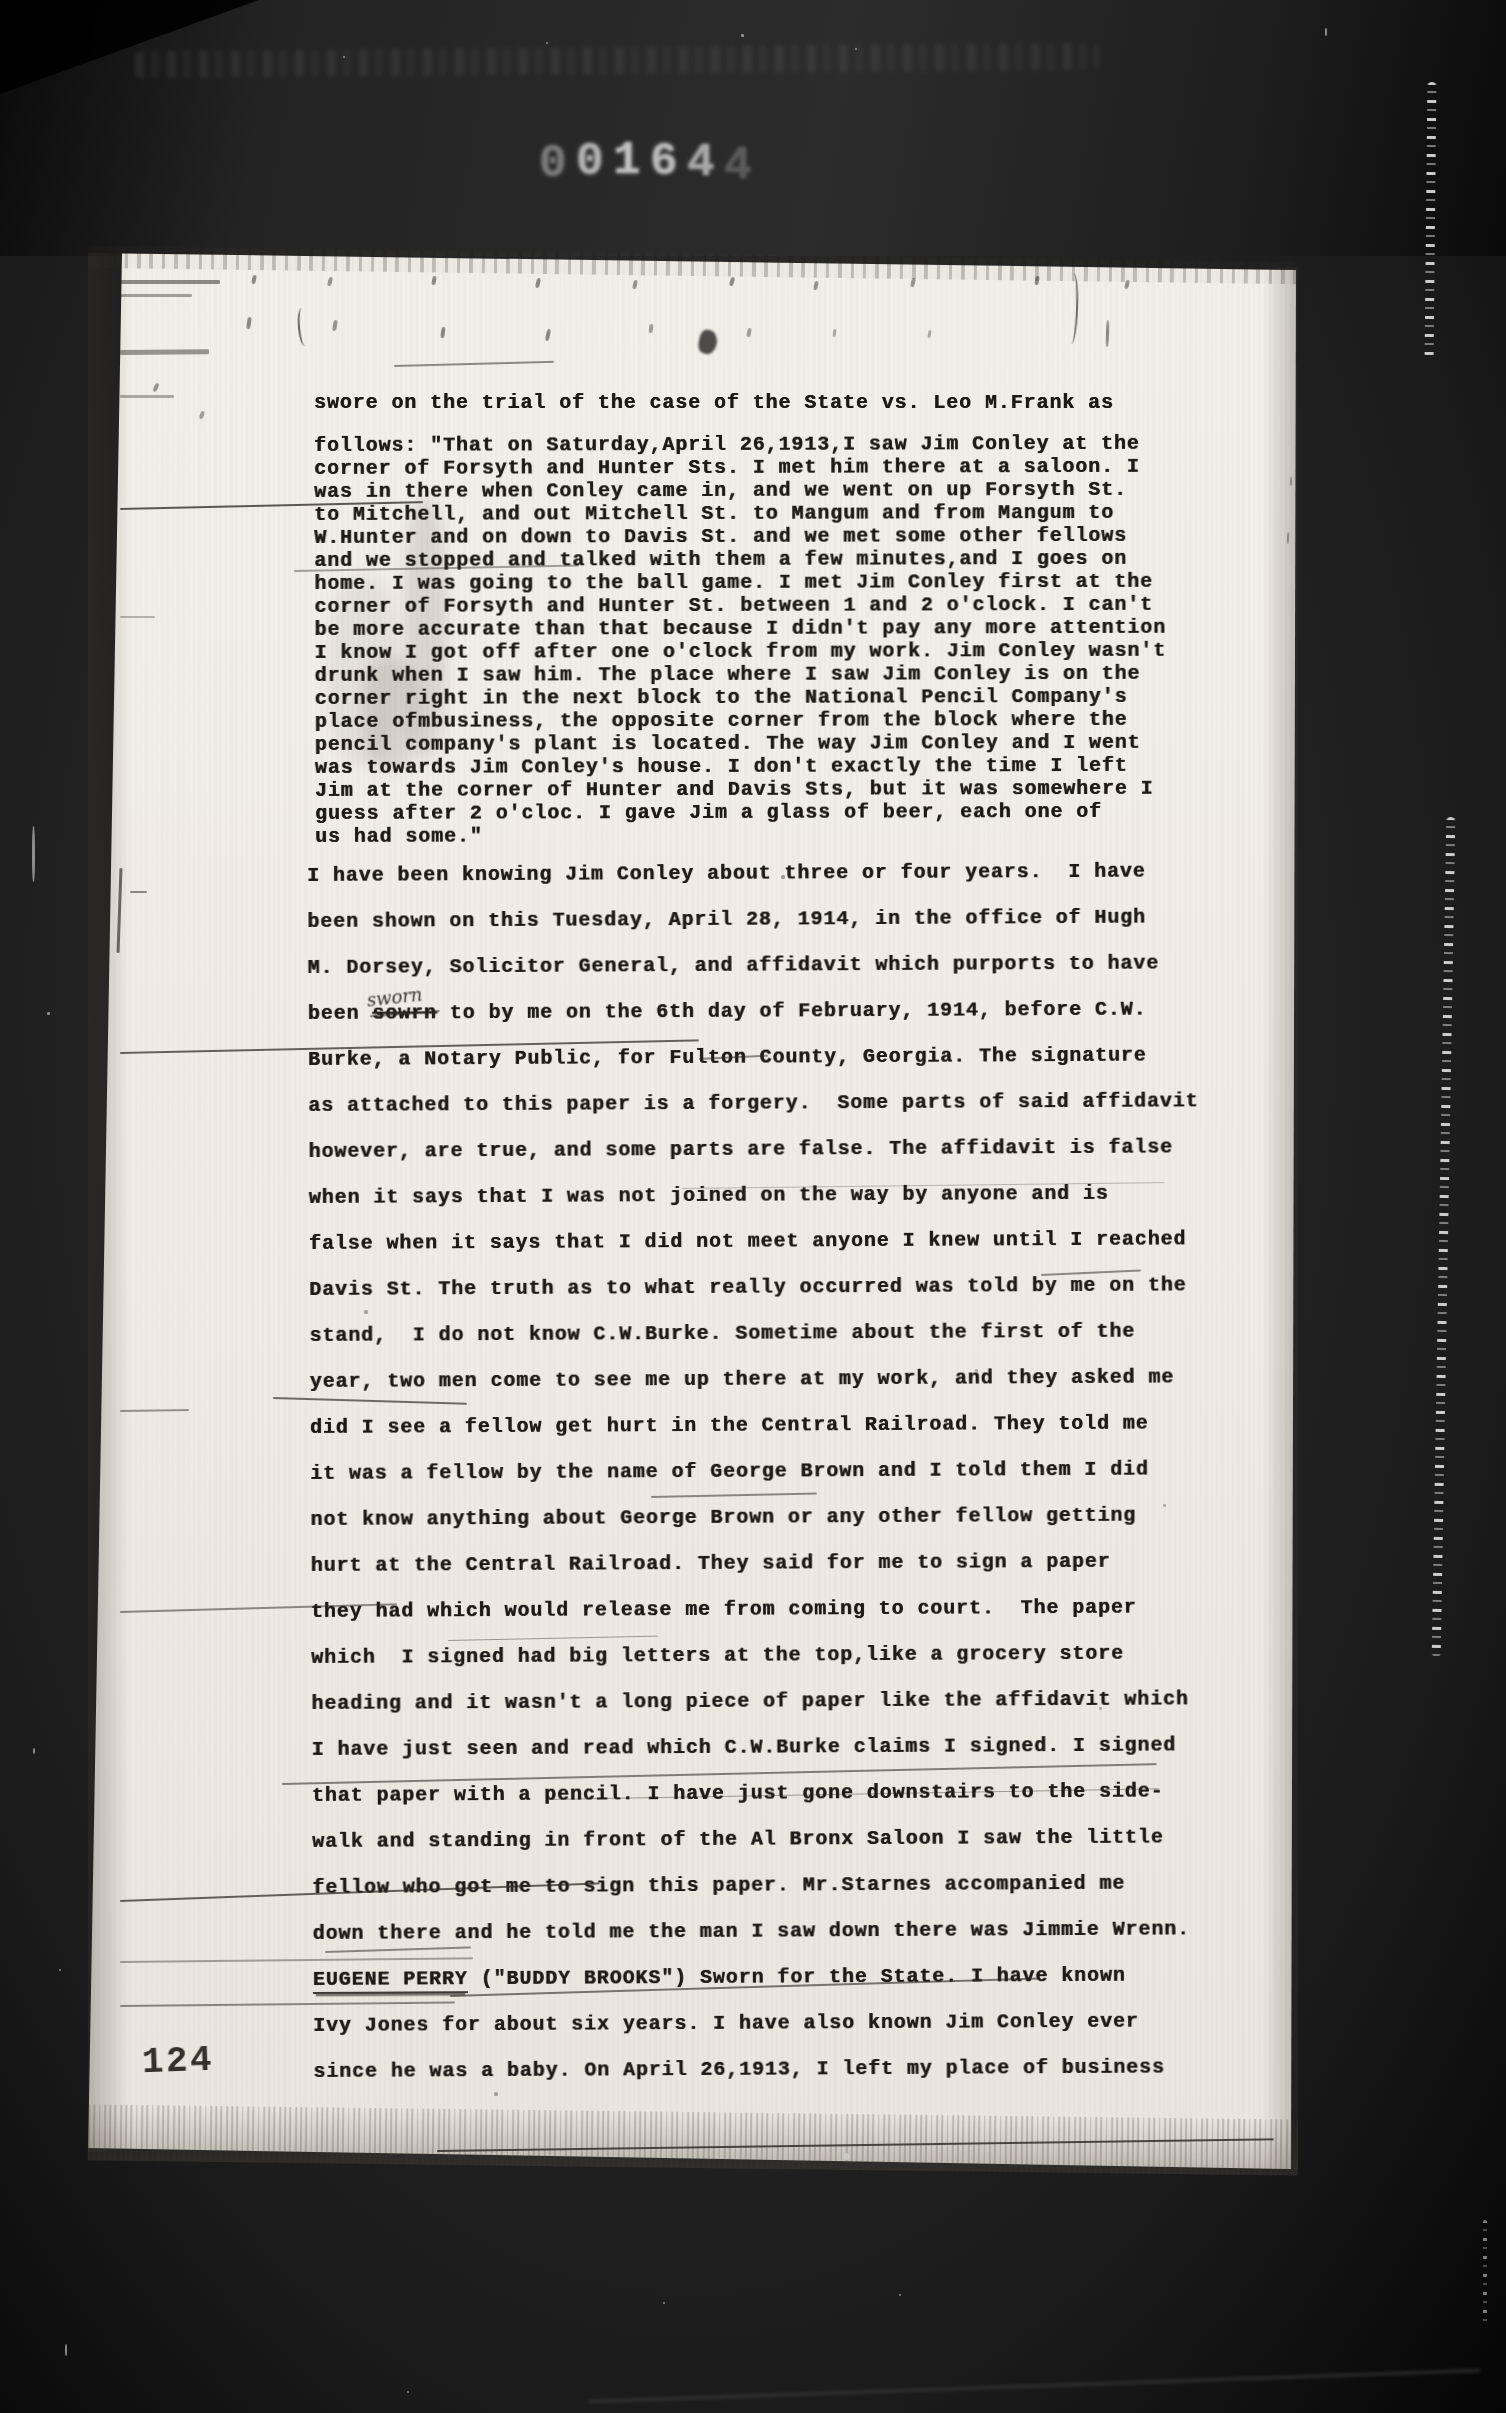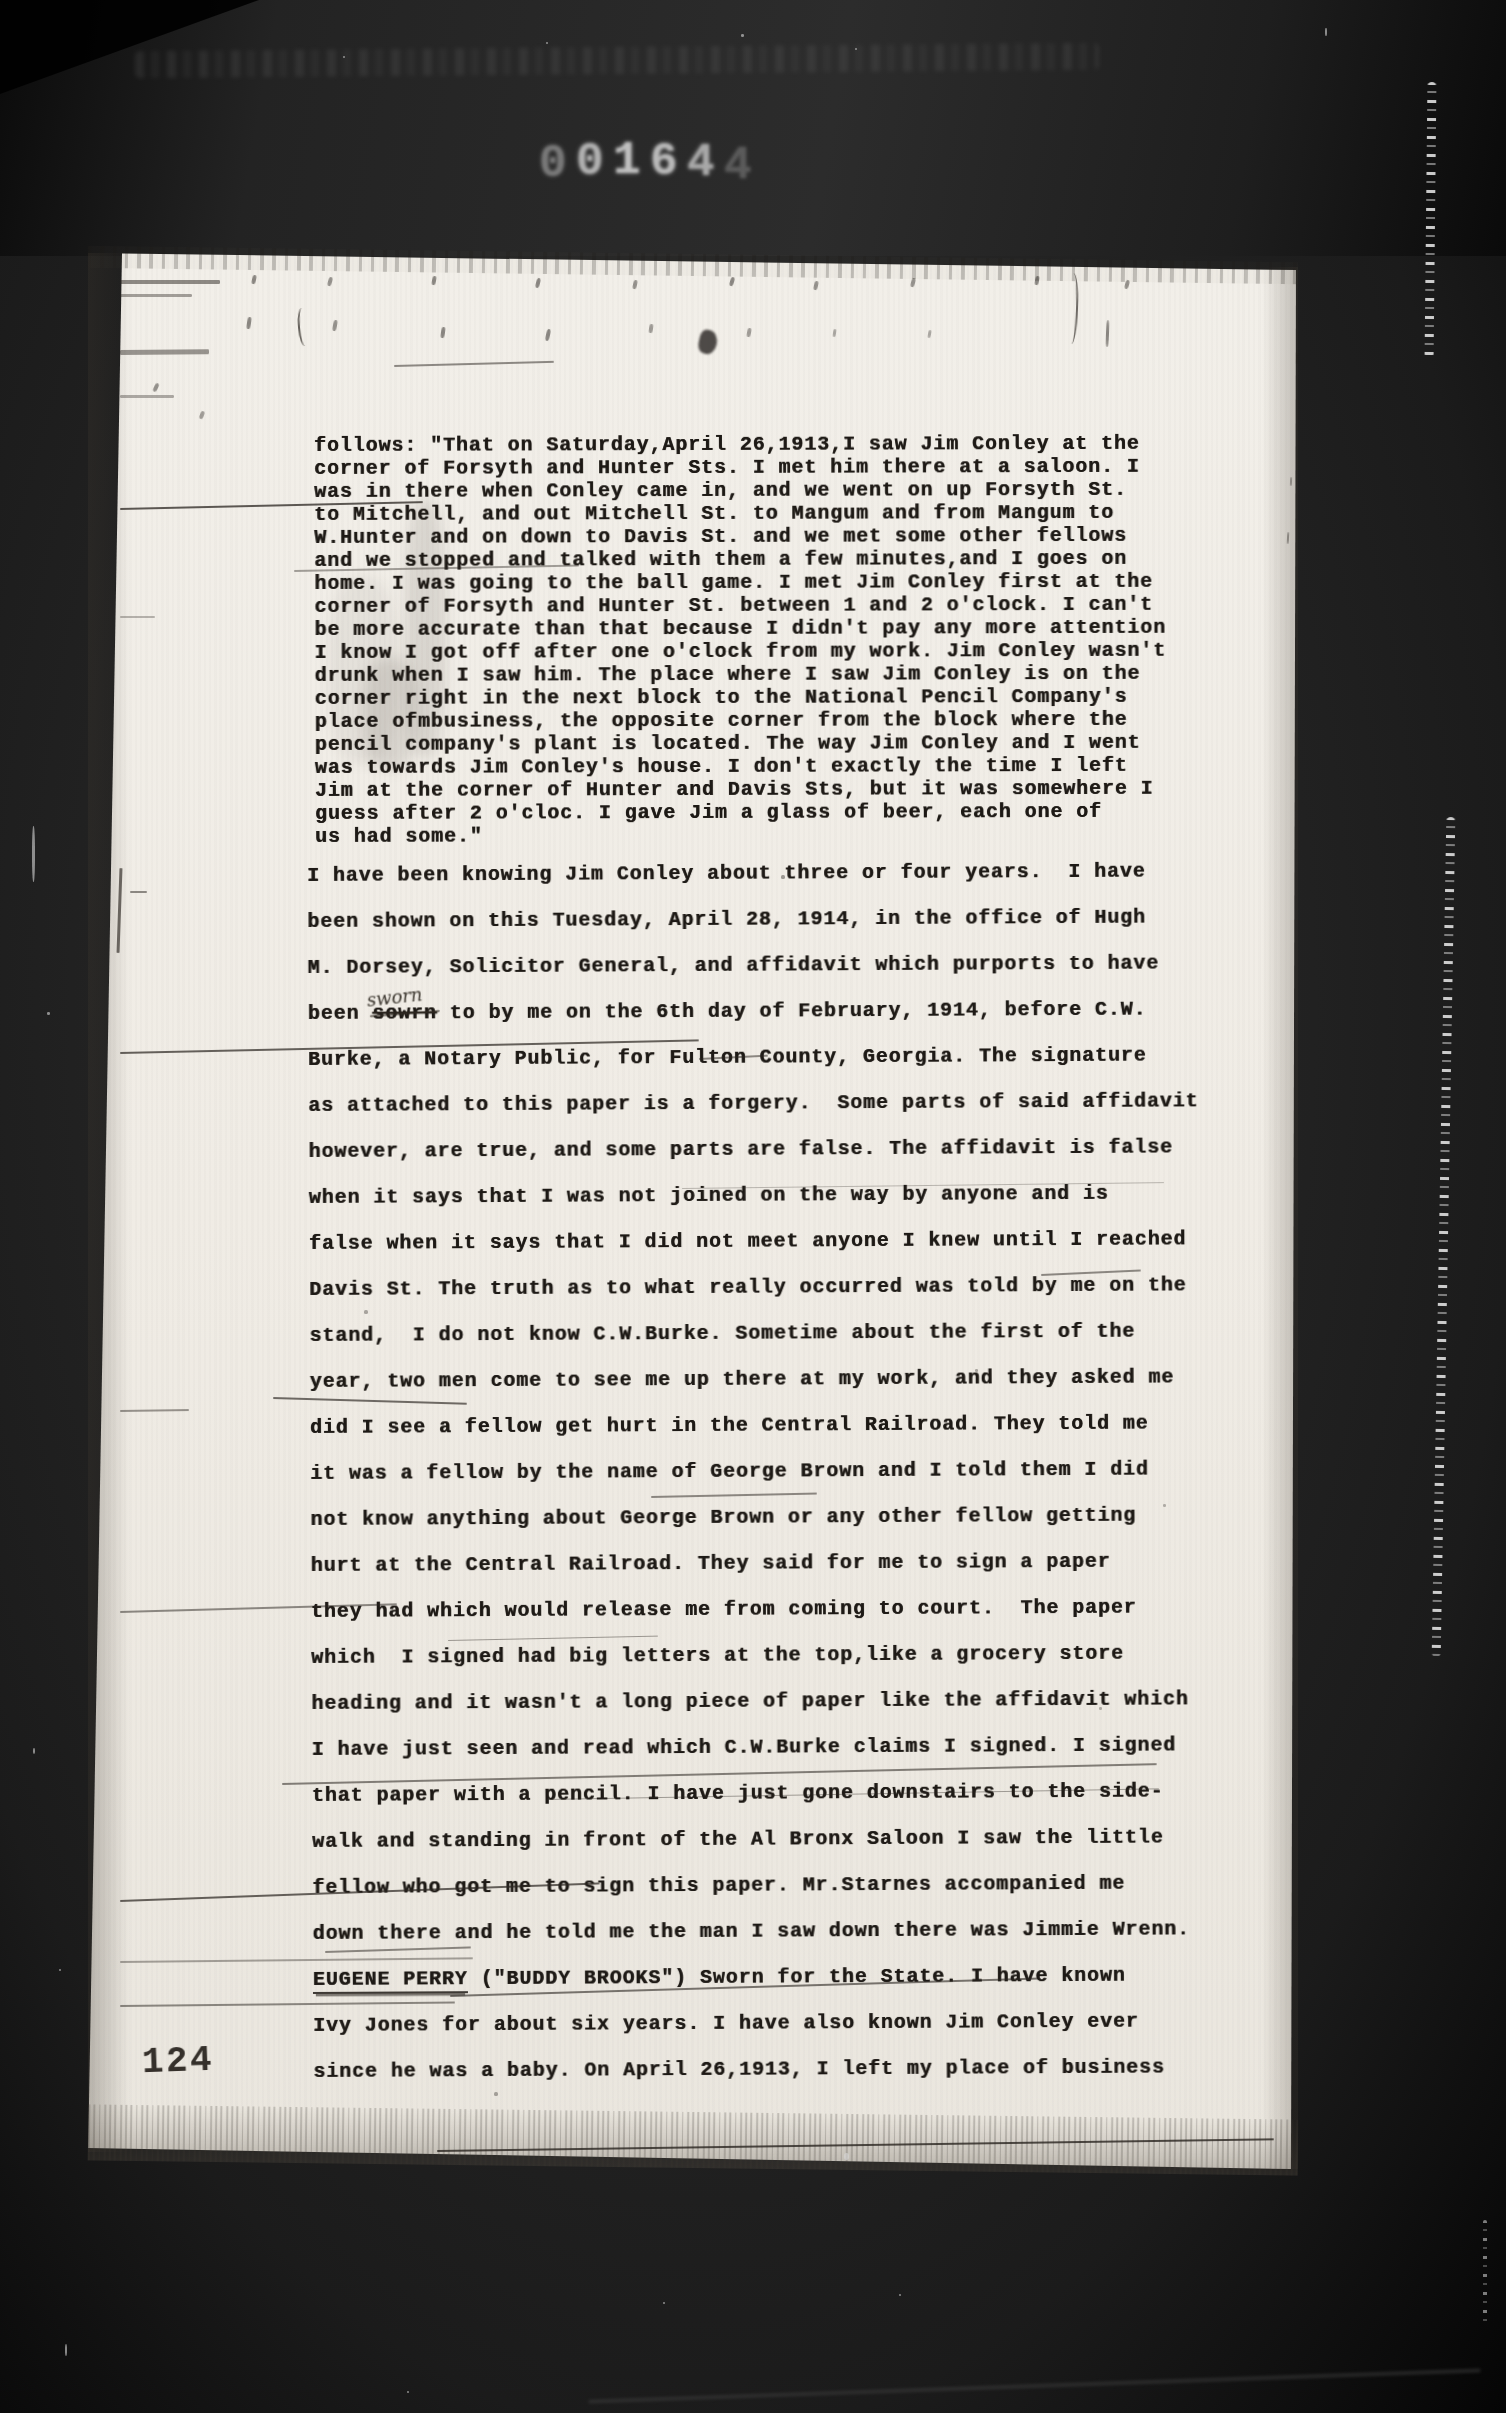--- a/index.html
+++ b/index.html
@@ -87,20 +87,21 @@
   </div>
   <div class="edge-top"></div>
   <div class="edge-bottom"></div>
   <div class="edge-left"></div>
   <div class="edge-right"></div>
 
   <div class="smudge" style="left:405px;top:499px;width:41px;height:259px;"></div>
   <div class="smudge" style="left:363px;top:658px;width:54px;height:112px;"></div>
   <div class="smudge" style="left:327px;top:576px;width:71px;height:188px;opacity:.55;"></div>
 
+  <div class="txt intro">swore on the trial of the case of the State vs. Leo M.Frank as</div>
   <div class="txt quote" id="quote-block"><div class="qline">follows: "That on Saturday,April 26,1913,I saw Jim Conley at the</div><div class="qline">corner of Forsyth and Hunter Sts. I met him there at a saloon. I</div><div class="qline">was in there when Conley came in, and we went on up Forsyth St.</div><div class="qline">to Mitchell, and out Mitchell St. to Mangum and from Mangum to</div><div class="qline">W.Hunter and on down to Davis St. and we met some other fellows</div><div class="qline">and we stopped and talked with them a few minutes,and I goes on</div><div class="qline">home. I was going to the ball game. I met Jim Conley first at the</div><div class="qline">corner of Forsyth and Hunter St. between 1 and 2 o'clock. I can't</div><div class="qline">be more accurate than that because I didn't pay any more attention</div><div class="qline">I know I got off after one o'clock from my work. Jim Conley wasn't</div><div class="qline">drunk when I saw him. The place where I saw Jim Conley is on the</div><div class="qline">corner right in the next block to the National Pencil Company's</div><div class="qline">place ofmbusiness, the opposite corner from the block where the</div><div class="qline">pencil company's plant is located. The way Jim Conley and I went</div><div class="qline">was towards Jim Conley's house. I don't exactly the time I left</div><div class="qline">Jim at the corner of Hunter and Davis Sts, but it was somewhere I</div><div class="qline">guess after 2 o'cloc. I gave Jim a glass of beer, each one of</div><div class="qline">us had some."</div></div>
   <div class="txt testimony" id="testimony-block"><div class="tline">I have been knowing Jim Conley about three or four years.  I have</div><div class="tline">been shown on this Tuesday, April 28, 1914, in the office of Hugh</div><div class="tline">M. Dorsey, Solicitor General, and affidavit which purports to have</div><div class="tline"><span class="plain">been </span><span class="struck">sowrn<span class="hw">sworn</span></span><span class="plain"> to by me on the 6th day of February, 1914, before C.W.</span></div><div class="tline">Burke, a Notary Public, for Fulton County, Georgia. The signature</div><div class="tline">as attached to this paper is a forgery.  Some parts of said affidavit</div><div class="tline">however, are true, and some parts are false. The affidavit is false</div><div class="tline">when it says that I was not joined on the way by anyone and is</div><div class="tline">false when it says that I did not meet anyone I knew until I reached</div><div class="tline">Davis St. The truth as to what really occurred was told by me on the</div><div class="tline">stand,  I do not know C.W.Burke. Sometime about the first of the</div><div class="tline">year, two men come to see me up there at my work, and they asked me</div><div class="tline">did I see a fellow get hurt in the Central Railroad. They told me</div><div class="tline">it was a fellow by the name of George Brown and I told them I did</div><div class="tline">not know anything about George Brown or any other fellow getting</div><div class="tline">hurt at the Central Railroad. They said for me to sign a paper</div><div class="tline">they had which would release me from coming to court.  The paper</div><div class="tline">which  I signed had big letters at the top,like a grocery store</div><div class="tline">heading and it wasn't a long piece of paper like the affidavit which</div><div class="tline">I have just seen and read which C.W.Burke claims I signed. I signed</div><div class="tline">that paper with a pencil. I have just gone downstairs to the side-</div><div class="tline">walk and standing in front of the Al Bronx Saloon I saw the little</div><div class="tline">fellow who got me to sign this paper. Mr.Starnes accompanied me</div><div class="tline">down there and he told me the man I saw down there was Jimmie Wrenn.</div><div class="tline"><span class="u-heavy">EUGENE PERRY</span><span class="plain"> ("BUDDY BROOKS") Sworn for the State. I have known</span></div><div class="tline">Ivy Jones for about six years. I have also known Jim Conley ever</div><div class="tline">since he was a baby. On April 26,1913, I left my place of business</div></div>
   <div class="pagenum">124</div>
 
   <div class="blob"></div>
   <div class="paren" style="left:298px;top:308px;transform:rotate(-5deg);"></div>
   <div class="paren" style="left:1067px;top:273px;height:71px;border-left:none;border-right:2.4px solid rgba(40,35,30,.65);transform:rotate(2deg);"></div>
 
   <div id="decor">
       <div class="aline" style="left: 120px; top: 508px; width: 303px; height: 2.4px; opacity: 0.75; transform: rotate(-1.3deg);"></div>

